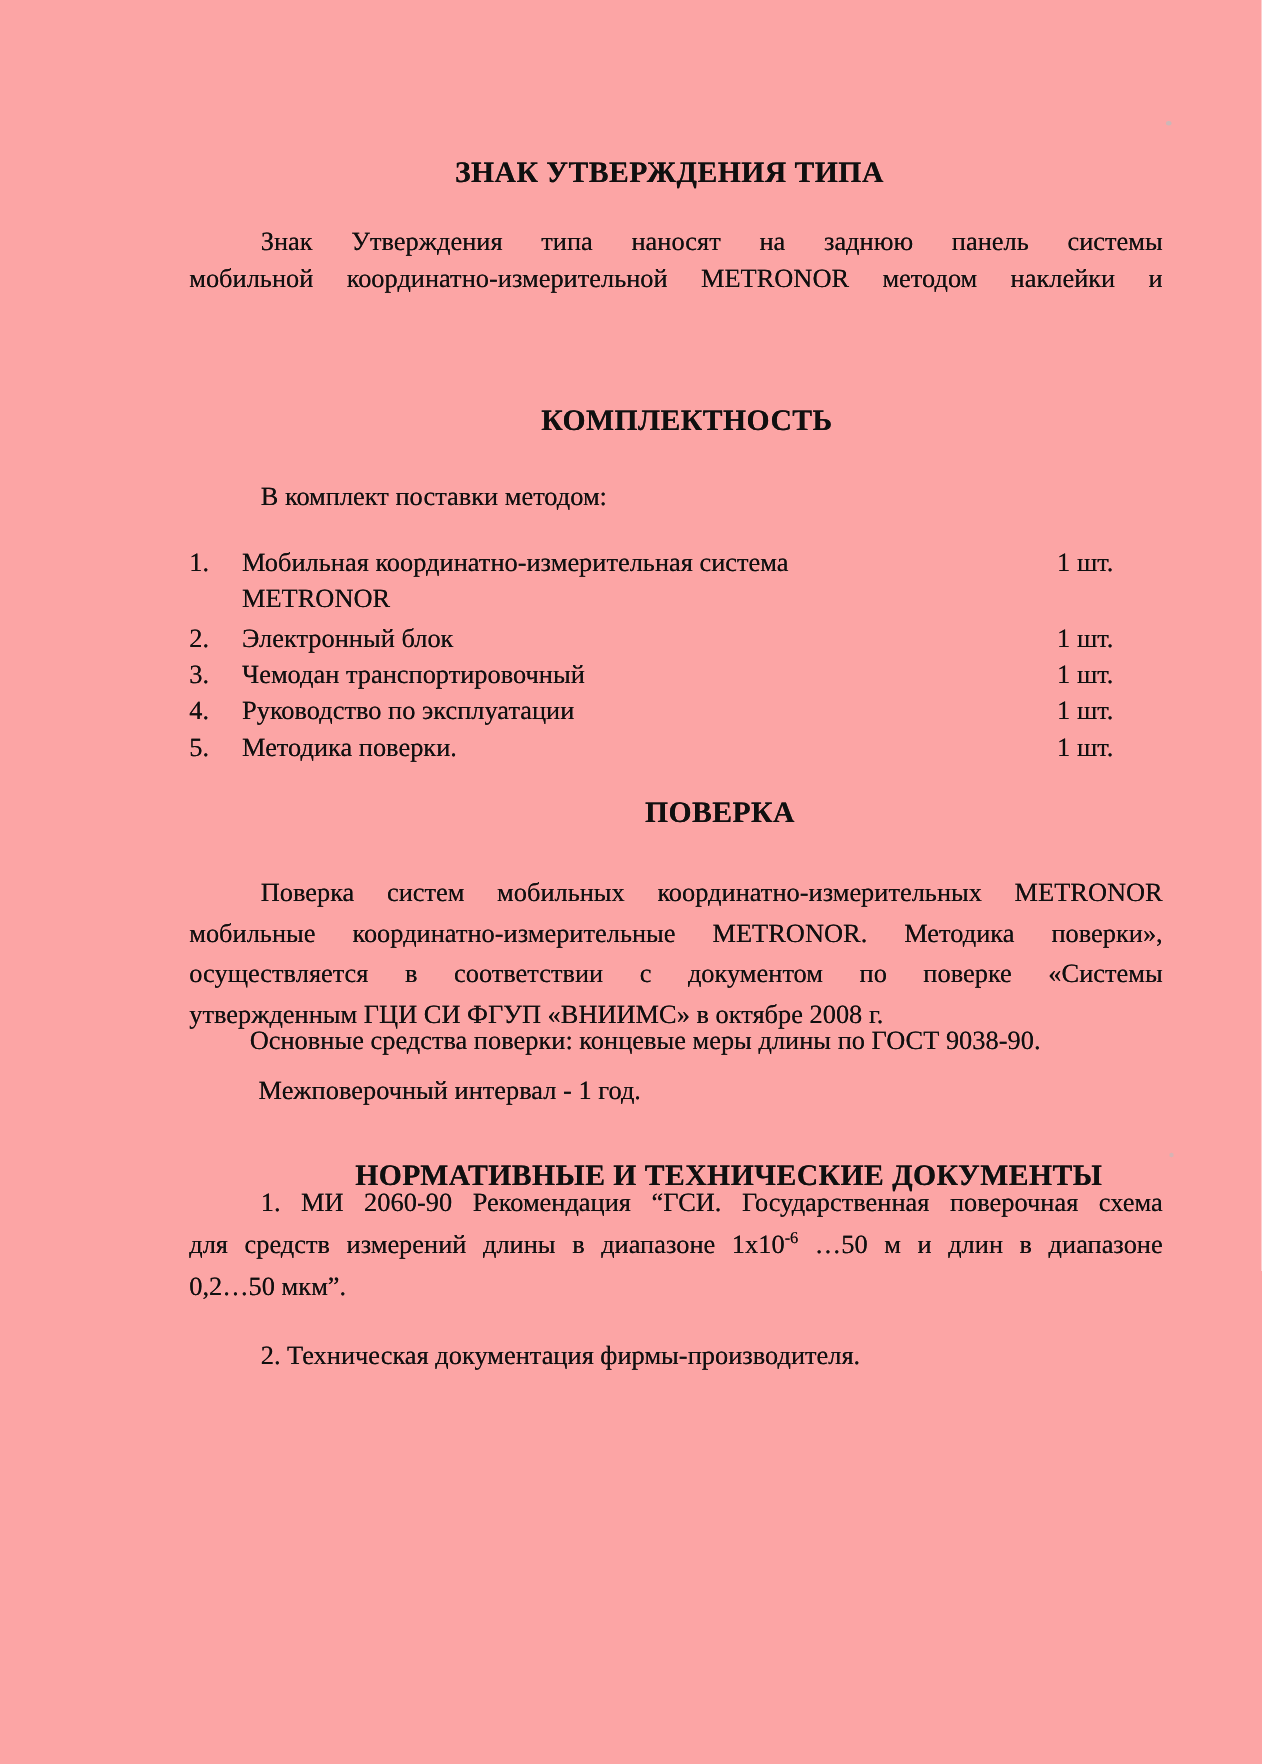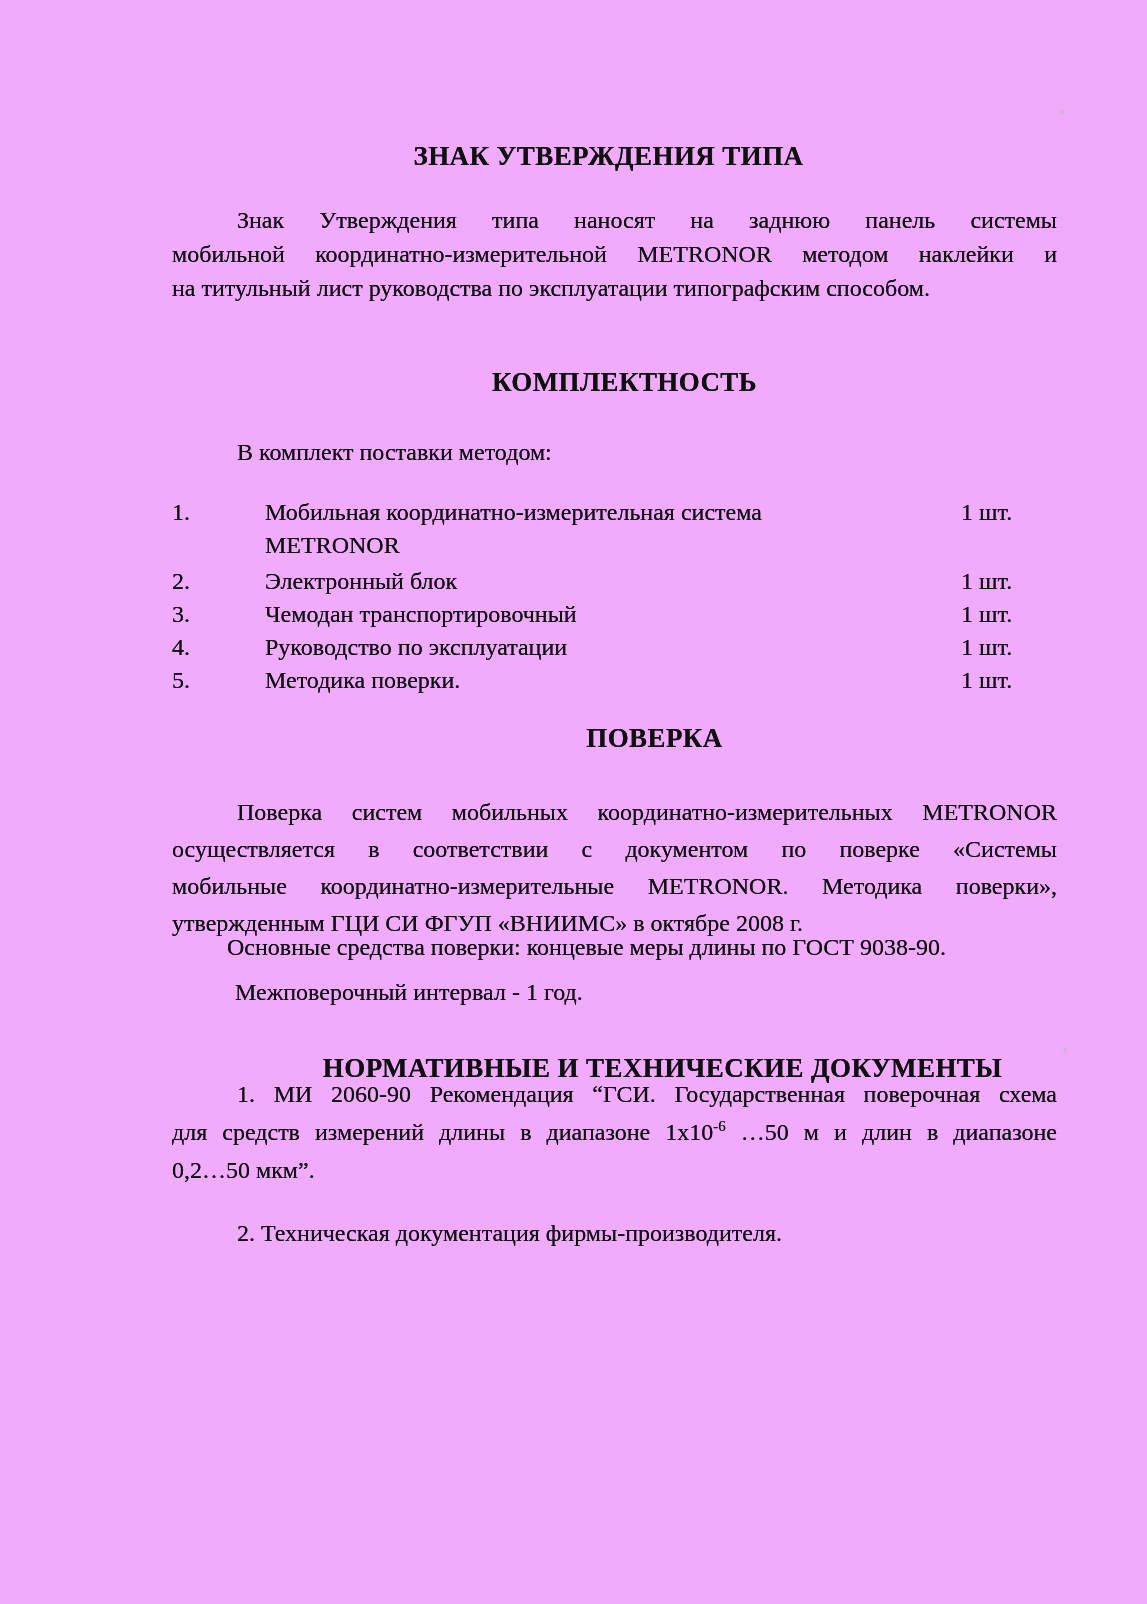--- a/index.html
+++ b/index.html
@@ -1,21 +1,21 @@
 <!DOCTYPE html>
 <html lang="ru"><head>
 <meta charset="utf-8">
 <title>Scanned document page</title>
 <style>
   html, body { margin: 0; padding: 0; background: #ffffff; }
   .page {
     position: relative;
     width: 1147px;
     height: 1604px;
-    background: #f0abfc;
+    background: #fca5a5;
     overflow: hidden;
     font-family: "Liberation Serif", "DejaVu Serif", serif;
     color: #101010;
   }
   
   .page .txt { text-shadow: 0 0 0.55px rgba(10,10,10,0.85); }
 
   .col {
     position: absolute;
     left: 172px;
@@ -41,21 +41,21 @@
   .indent55 { padding-left: 55px; box-sizing: border-box; }
   .indent63 { padding-left: 63px; box-sizing: border-box; }
 
   .lh37 .body-line { line-height: 37px; }
   .lh38 .body-line { line-height: 38px; }
 
   
   .klist { font-size: 24px; line-height: 33px; }
   .krow { display: flex; align-items: flex-start; padding-right: 38px; }
   .krow .num  { width: 48px; flex: 0 0 48px; }
-  .krow .itext{ flex: 1 1 auto; margin-left: 45px; }
+  .krow .itext{ flex: 1 1 auto; }
   .krow .qty  { width: 58px; flex: 0 0 58px; text-align: left; }
 
   sup.exp {
     font-size: 0.62em;
     vertical-align: super;
     line-height: 0;
   }
 
   
   .speck {
@@ -72,21 +72,20 @@
 <div class="page">
 
   <div class="speck s1"></div>
   <div class="speck s2"></div>
 
   <div class="col heading txt" style="top:141px; transform:translateX(-6px);">ЗНАК УТВЕРЖДЕНИЯ ТИПА</div>
 
   <div class="col" style="top:203px;">
     <div class="body-line jline indent65 txt">Знак Утверждения типа наносят на заднюю панель системы</div>
     <div class="body-line jline txt">мобильной координатно-измерительной METRONOR методом наклейки и</div>
-    <div class="body-line lline txt">на титульный лист руководства по эксплуатации типографским способом.</div>
   </div>
 
   <div class="col heading txt" style="top:367px; transform:translateX(10px);">КОМПЛЕКТНОСТЬ</div>
 
   <div class="col body-line lline indent65 txt" style="top:435px;">В комплект поставки методом:</div>
 
   <div class="col klist" style="top:496px;">
     <div class="krow">
       <div class="num txt">1.</div>
       <div class="itext">
@@ -114,22 +113,22 @@
       <div class="num txt">5.</div>
       <div class="itext txt">Методика поверки.</div>
       <div class="qty txt">1 шт.</div>
     </div>
   </div>
 
   <div class="col heading txt" style="top:723px; transform:translateX(40px);">ПОВЕРКА</div>
 
   <div class="col lh37" style="top:794px;">
     <div class="body-line jline indent65 txt">Поверка систем мобильных координатно-измерительных METRONOR</div>
+    <div class="body-line jline txt">мобильные координатно-измерительные METRONOR. Методика поверки»,</div>
     <div class="body-line jline txt">осуществляется в соответствии с документом по поверке «Системы</div>
-    <div class="body-line jline txt">мобильные координатно-измерительные METRONOR. Методика поверки»,</div>
     <div class="body-line lline txt">утвержденным ГЦИ СИ ФГУП «ВНИИМС» в октябре 2008 г.</div>
   </div>
 
   <div class="col body-line lline indent55 txt" style="top:930px;">Основные средства поверки: концевые меры длины по ГОСТ 9038-90.</div>
   <div class="col body-line lline indent63 txt" style="top:975px;">Межповерочный интервал - 1 год.</div>
 
   <div class="col heading txt" style="top:1053px; transform:translateX(48px);">НОРМАТИВНЫЕ И ТЕХНИЧЕСКИЕ ДОКУМЕНТЫ</div>
 
   <div class="col lh38" style="top:1075px;">
     <div class="body-line jline indent65 txt">1. МИ 2060-90 Рекомендация “ГСИ. Государственная поверочная схема</div>

